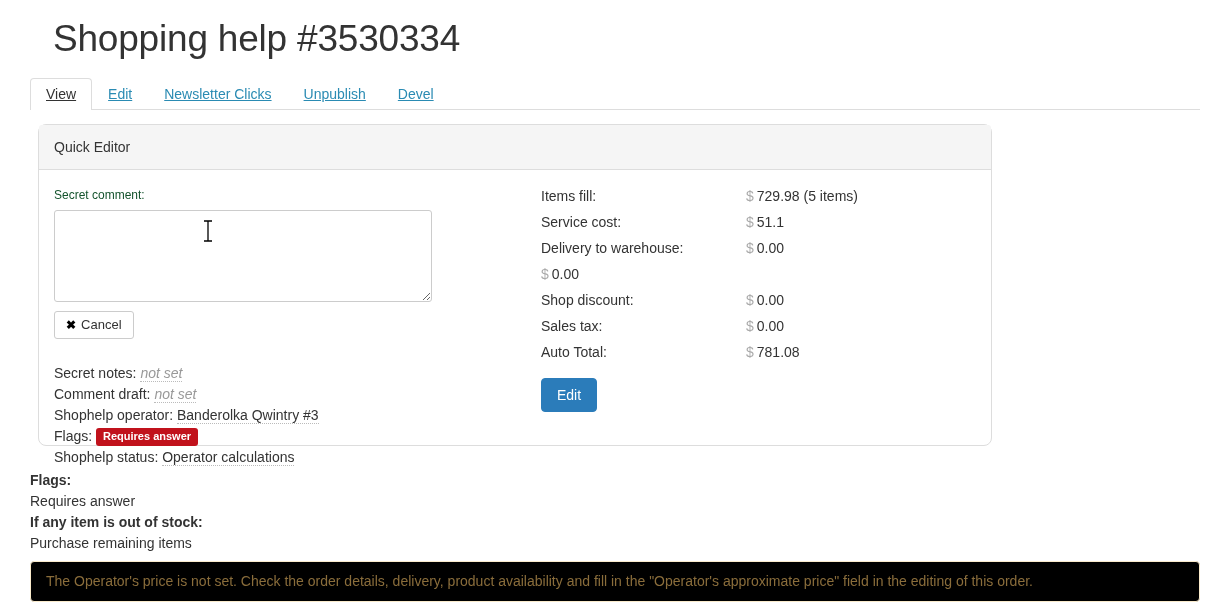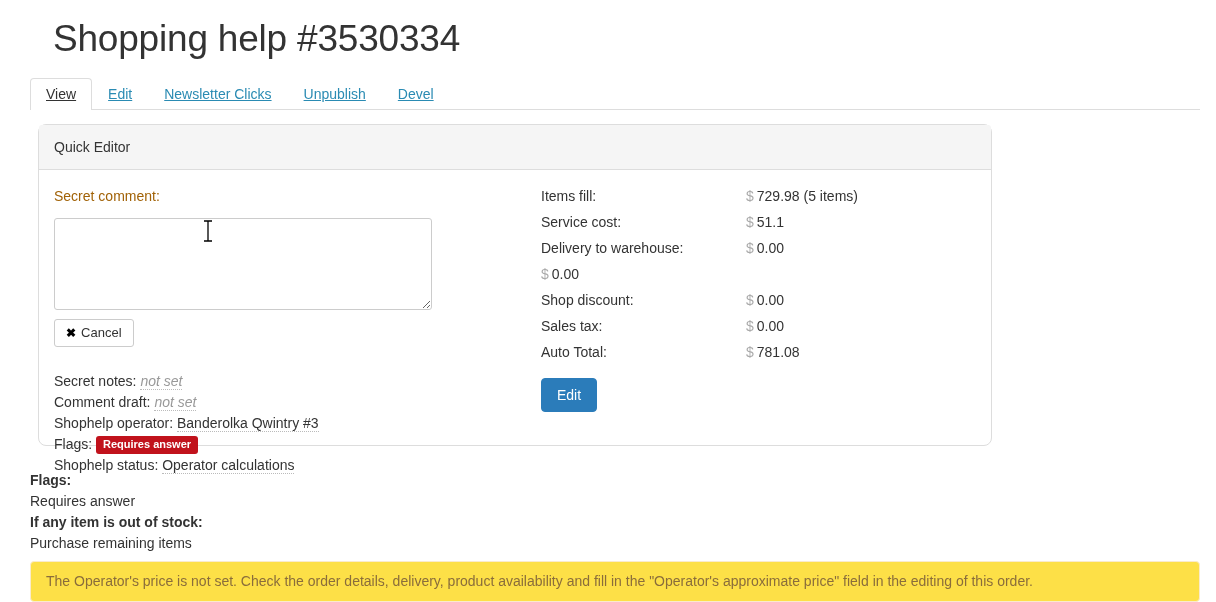--- a/index.html
+++ b/index.html
@@ -102,23 +102,23 @@
   }
 
   
   .left-col {
     position: absolute;
     left: 15px;
     top: 18px;
     width: 470px;
   }
   .field-label {
-    font-size: 14px;
-    color: #a16207;
-    margin-bottom: 14px;
+    font-size: 12px;
+    color: #14532d;
+    margin-bottom: 8px;
   }
   .comment-textarea {
     display: block;
     width: 378px;
     height: 92px;
     border: 1px solid #cccccc;
     border-radius: 3px;
     box-sizing: border-box;
     font-family: "Liberation Sans", sans-serif;
     font-size: 14px;
@@ -232,21 +232,21 @@
     color: #333333;
   }
 
   
   .alert-warning {
     position: absolute;
     left: 30px;
     top: 561px;
     width: 1170px;
     min-height: 41px;
-    background: #fde047;
+    background: #000000;
     border: 1px solid #faebcc;
     border-radius: 4px;
     box-sizing: border-box;
     padding: 9px 15px;
     font-size: 14px;
     line-height: 20px;
     color: #8a6d3b;
   }
 
   

